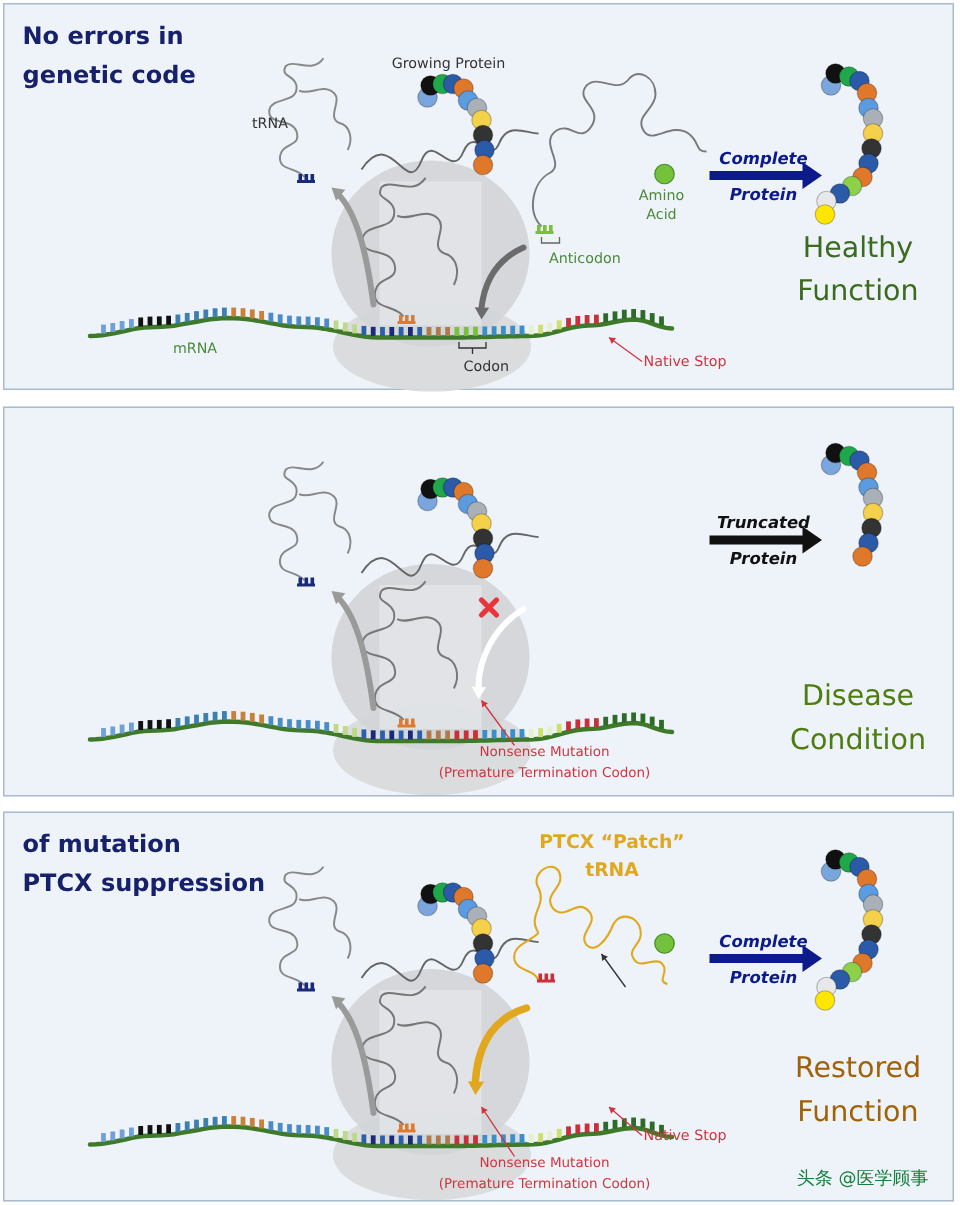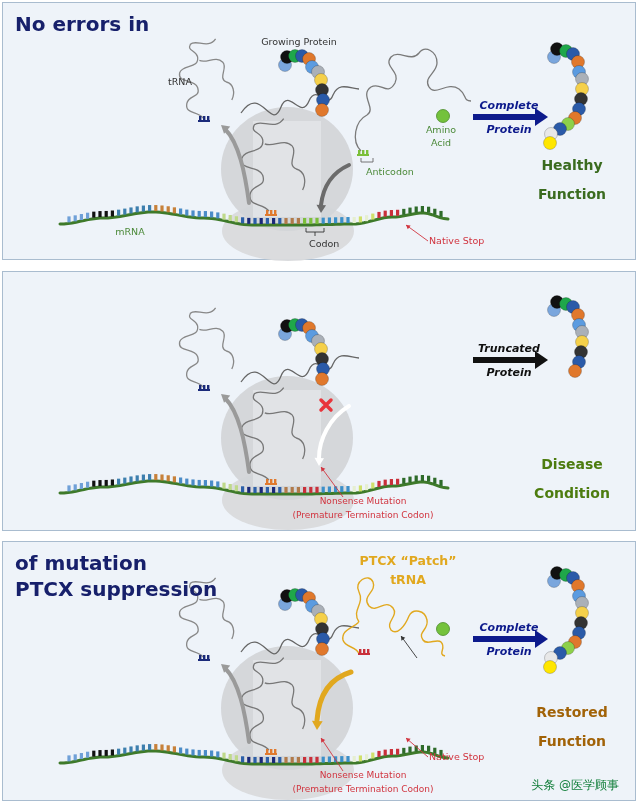--- a/index.html
+++ b/index.html
@@ -2,23 +2,23 @@
 <html><head>
 <meta charset="utf-8">
 <style>
   html, body { margin: 0; padding: 0; }
   body { width: 640px; height: 803px; background: #ffffff; position: relative; overflow: hidden; font-family: "DejaVu Sans", sans-serif; }
   .panel { position: absolute; left: 2px; width: 634px; background: #eef3f9; border: 1.5px solid #a9bccf; box-sizing: border-box; }
   #p1 { top: 2px; height: 258px; }
   #p2 { top: 271px; height: 260px; }
   #p3 { top: 541px; height: 260px; }
   .panel svg { position: absolute; left: 0; top: 0; width: 634px; height: 260px; overflow: visible; }
-  .title { position: absolute; left: 12px; top: 8px; font-family: "DejaVu Sans", sans-serif; font-weight: bold; font-size: 20px; line-height: 26px; color: #17206b; }
+  .title { position: absolute; left: 12px; top: 8px; font-family: "DejaVu Sans", sans-serif; font-weight: bold; font-size: 16px; line-height: 26px; color: #17206b; }
   .title span { display: block; }
-  .outcome { position: absolute; font-family: "DejaVu Sans", sans-serif; font-weight: bold; font-size: 14px; line-height: 29px; text-align: center; width: 110px; }
+  .outcome { position: absolute; font-family: "DejaVu Sans", sans-serif; font-weight: normal; font-size: 19px; line-height: 29px; text-align: center; width: 110px; }
   .outcome span { display: block; }
   .watermark { position: absolute; right: 16px; bottom: 6px; font-family: "DejaVu Sans", sans-serif; font-size: 12px; color: #15803d; }
 </style>
 </head>
 <body>
 
 <div class="panel" id="p1">
   <svg>
       <g>
         <ellipse cx="285" cy="228" rx="66" ry="30" fill="#d9dadc" opacity="0.95"></ellipse>
@@ -184,20 +184,21 @@
       <text x="363" y="172" fill="#4c8a3a" font-size="9.5" font-family="&quot;DejaVu Sans&quot;, sans-serif" text-anchor="start" font-weight="normal" font-style="normal">Anticodon</text>
       <text x="306" y="244" fill="#333333" font-size="9.5" font-family="&quot;DejaVu Sans&quot;, sans-serif" text-anchor="start" font-weight="normal" font-style="normal">Codon</text>
       <path d="M303 225 l0 4 l18 0 l0 -4 M312 229 l0 4" stroke="#333" stroke-width="0.9" fill="none"></path>
       <text x="127" y="232" fill="#4c8a3a" font-size="9.5" font-family="&quot;DejaVu Sans&quot;, sans-serif" text-anchor="middle" font-weight="normal" font-style="normal">mRNA</text>
       <line x1="425" y1="238" x2="403" y2="222" stroke="#d1343f" stroke-width="0.9"></line>
       <polygon points="403,222 404.82333226279263,226.29365339302782 407.6465564116329,222.41172018837253" fill="#d1343f"></polygon>
       <text x="426" y="241" fill="#d1343f" font-size="9.5" font-family="&quot;DejaVu Sans&quot;, sans-serif" text-anchor="start" font-weight="normal" font-style="normal">Native Stop</text>
     </svg>
   <div class="title" style="color: rgb(23, 32, 107);">
     <span>No errors in</span>
+    <span>genetic code</span>
   </div>
   <div class="outcome" style="left: 514px; top: 148px; color: rgb(58, 107, 31);">
     <span>Healthy</span>
     <span>Function</span>
   </div>
 </div>
 
 <div class="panel" id="p2">
   <svg>
       <g>

